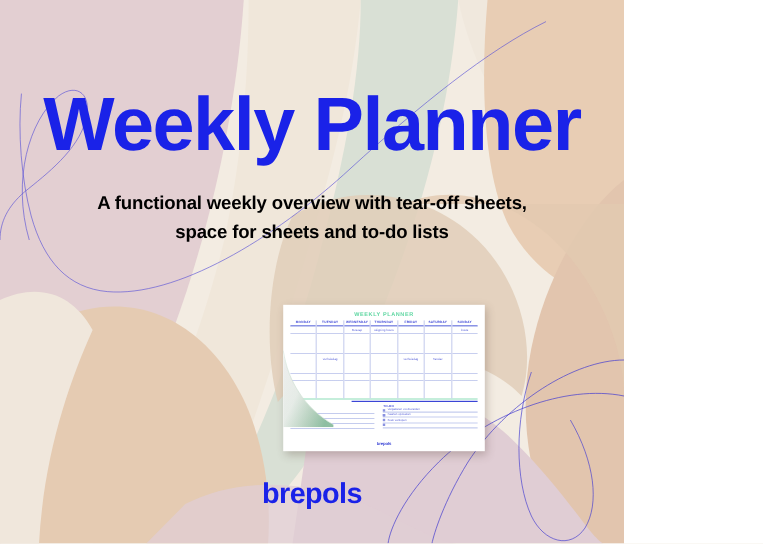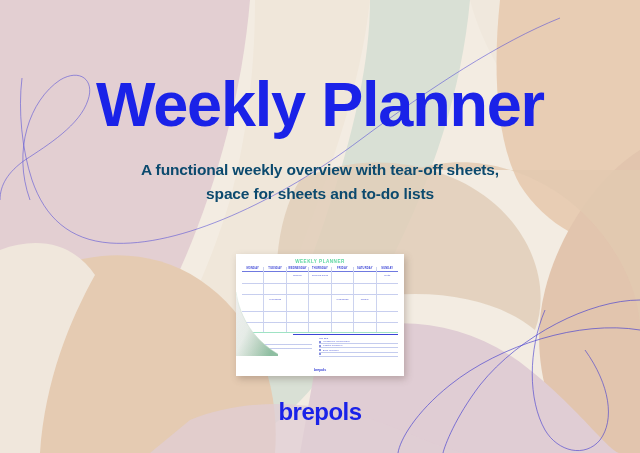--- a/index.html
+++ b/index.html
@@ -7,21 +7,21 @@
 
   html, body {
     width: 640px;
     height: 453px;
     overflow: hidden;
     font-family: "Liberation Sans", sans-serif;
   }
 
   .poster {
     position: relative;
-    width: 640px;
+    width: 520px;
     height: 453px;
     background: #eee6dc;
     overflow: hidden;
   }
 
   
   .bg-layer {
     position: absolute;
     inset: 0;
     width: 100%;
@@ -55,21 +55,21 @@
     letter-spacing: -1.2px;
     text-align: center;
     white-space: nowrap;
   }
 
   .subtitle {
     margin-top: 22px;
     font-size: 15.5px;
     line-height: 1.52;
     font-weight: bold;
-    color: #0c4a6e;
+    color: #000000;
     text-align: center;
     letter-spacing: -0.15px;
   }
 
   
   .planner-wrap {
     position: absolute;
     left: 236px;
     top: 254px;
     width: 168px;

